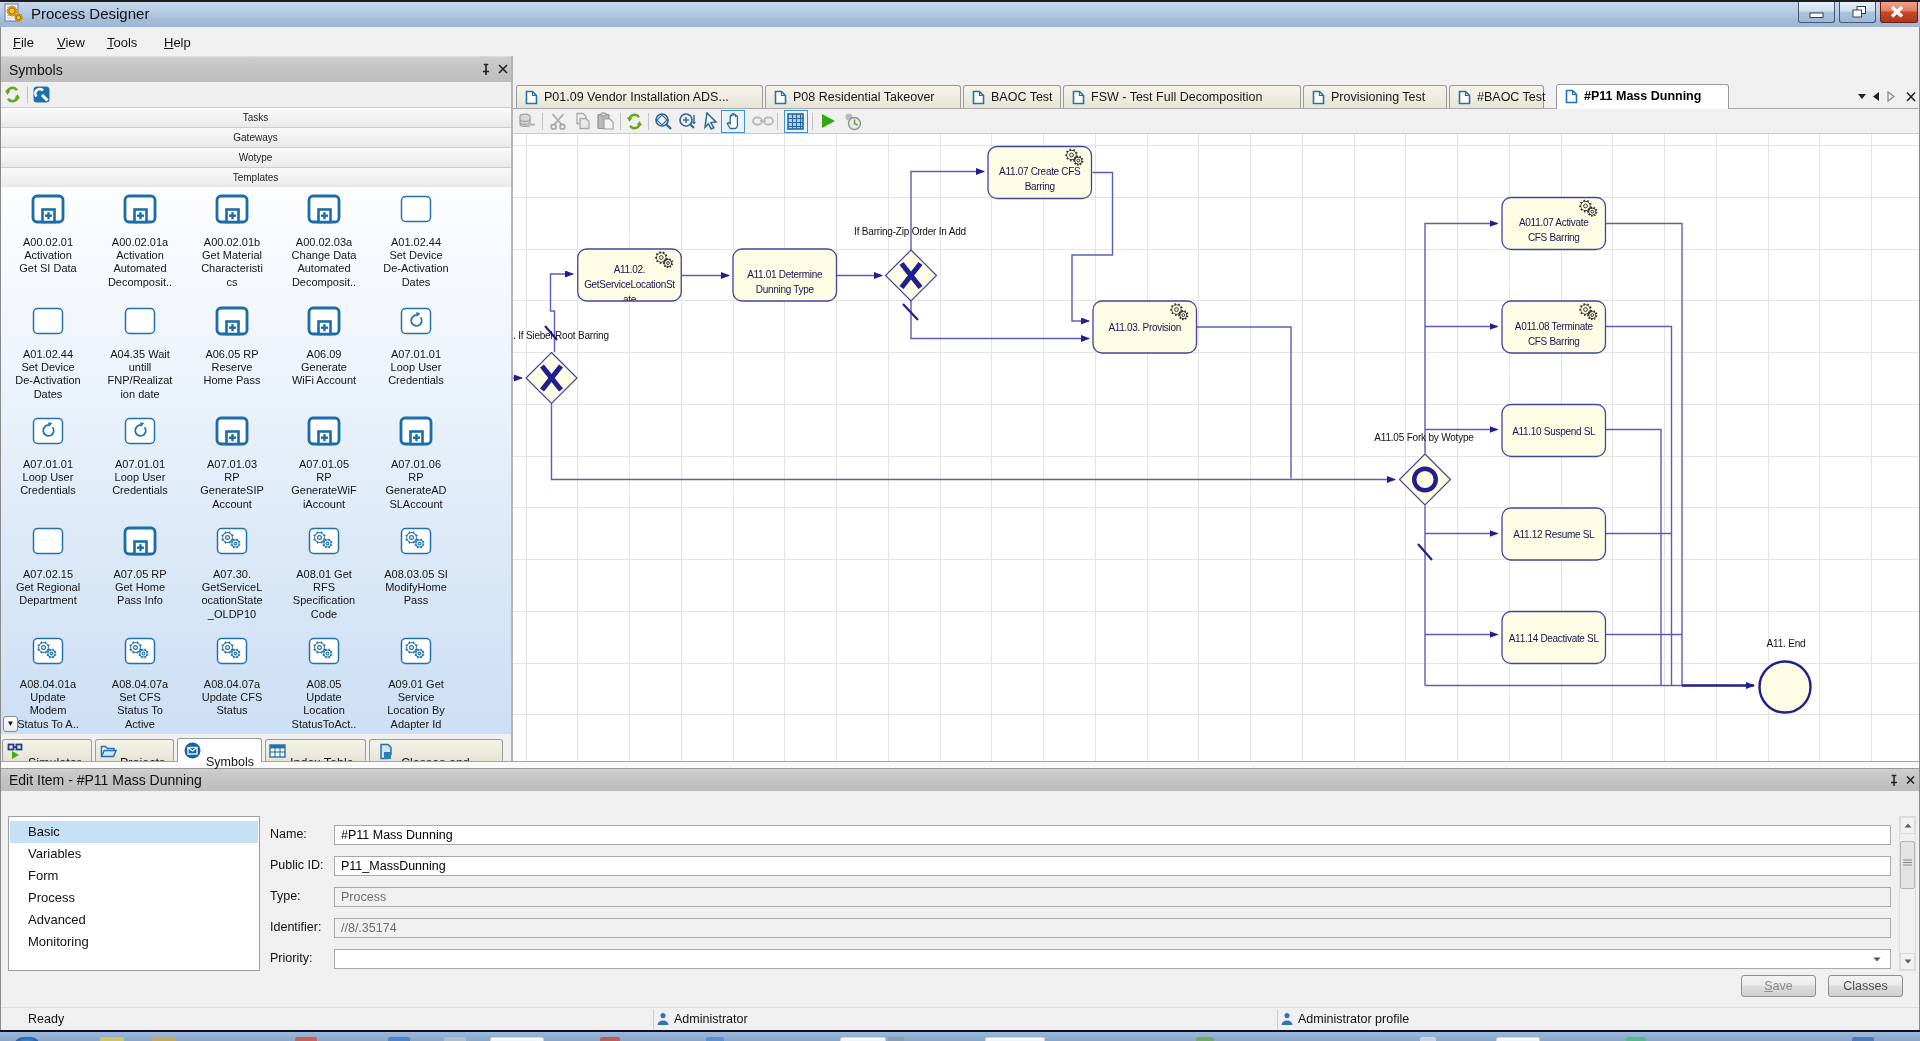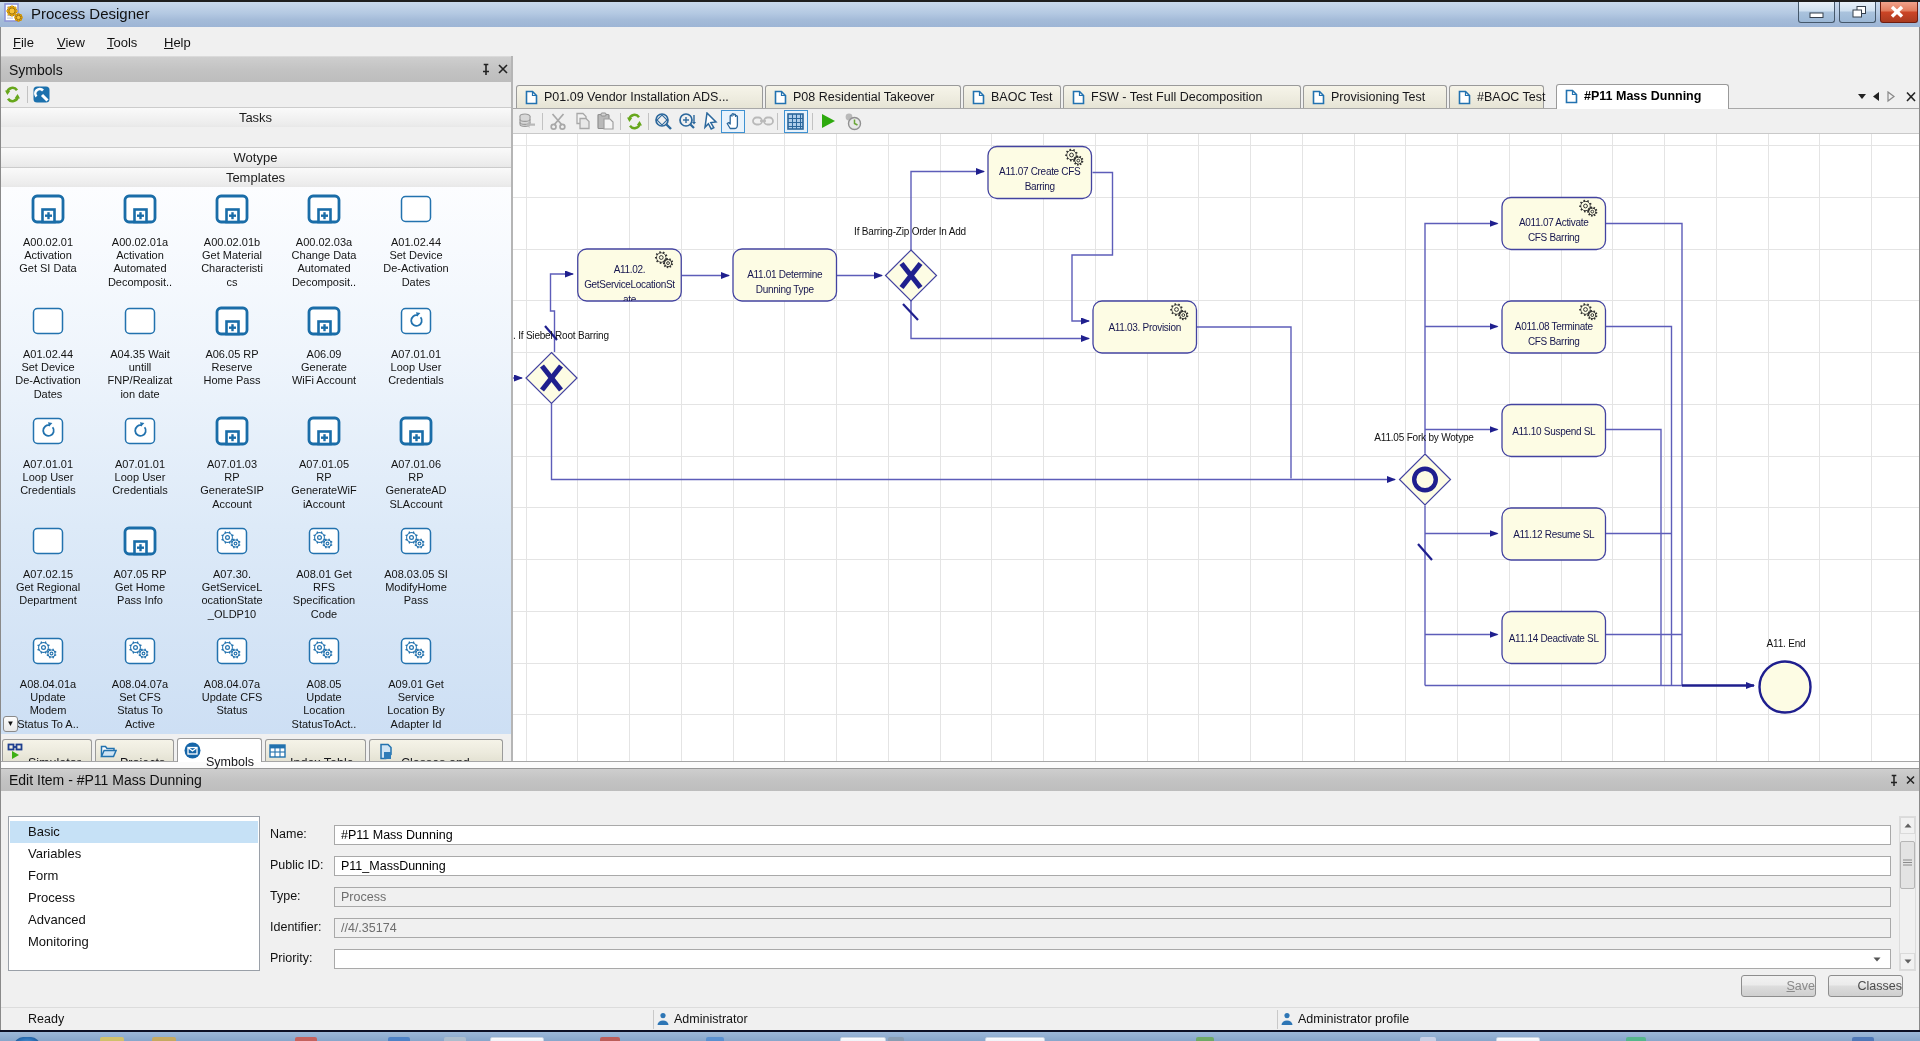--- a/index.html
+++ b/index.html
@@ -18,21 +18,21 @@
 
 #menubar { left:0; top:29px; width:1920px; height:27px; background:#f0f0f0; font-size:13px; color:#111; }
 .mitem { position:absolute; top:6px; }
 
 .dockhdr { background:linear-gradient(180deg,#cecece 0%,#c2c2c2 55%,#bdbdbd 100%); border-top:1px solid #dadada; }
 
 #symhdr { left:0; top:56px; width:511px; height:26px; }
 #symhdr .t { position:absolute; left:9px; top:5px; font-size:14px; color:#101010; }
 #ltools { left:0; top:82px; width:511px; height:25px; background:#efefef; }
 .accrow { left:0; width:511px; height:20px; background:linear-gradient(180deg,#fafafa 0%,#ededed 80%,#e8e8e8 100%);
-  border-top:1px solid #cccccc; font-size:13px; color:#1c1c1c; text-align:center; line-height:19px; }
+  border-top:1px solid #cccccc; font-size:10px; color:#1c1c1c; text-align:center; line-height:19px; }
 #templates { left:0; top:187px; width:511px; height:547px;
   background:linear-gradient(180deg,#fcfdff 0%,#eff5fc 30%,#ddeaf8 62%,#cddff4 100%); overflow:hidden; }
 .tcell { position:absolute; width:100px; text-align:center; font-size:11px; line-height:13.2px; color:#141414; }
 .tico { position:absolute; }
 #tmplbtn { position:absolute; left:3px; top:529px; width:15px; height:16px; background:linear-gradient(180deg,#fdfdfd,#e8e8e8);
   border:1px solid #8a8a8a; border-radius:3px; font-size:8px; line-height:14px; text-align:center; color:#111; }
 
 #ltabs { left:0; top:737px; width:511px; height:25px; background:#f0f0f0; border-bottom:1px solid #d5d5d5;}
 .ltab { position:absolute; top:2px; height:22px; background:linear-gradient(180deg,#f5f3e8 0%,#eceadd 60%,#e4e2d3 100%);
   border:1px solid #9a9a9a; border-bottom:none; border-radius:3px 3px 0 0; font-size:12.5px; color:#16161a; }
@@ -54,21 +54,21 @@
 #editbody { left:0; top:791px; width:1920px; height:216px; background:#f0f0f0; }
 #elist { position:absolute; left:8px; top:25px; width:252px; height:155px; background:#ffffff; border:1px solid #9aa0a8; }
 .eitem { position:absolute; left:1px; width:248px; height:22px; font-size:13px; color:#101010; padding-left:18px; line-height:22px; }
 .eitem.sel { background:#c6e1f6; }
 .flabel { position:absolute; left:270px; font-size:12.5px; color:#101010; }
 .finput { position:absolute; left:334px; width:1557px; height:20px; background:#fff; border:1px solid #a9a9a9;
   font-size:12.5px; color:#000; padding-left:6px; line-height:18px; }
 .finput.dis { background:#f0f0f0; color:#6e6e6e; }
 .btn { position:absolute; top:184px; width:75px; height:22px; border:1px solid #8e8e8e; border-radius:3px;
   background:linear-gradient(180deg,#f2f2f2 0%,#ebebeb 45%,#dddddd 50%,#cfcfcf 100%);
-  font-size:12.5px; text-align:right; line-height:20px; }
+  font-size:12.5px; text-align:center; line-height:20px; }
 
 #statusbar { left:0; top:1007px; width:1920px; height:23px; background:#f0f0f0; border-top:1px solid #dcdcdc; font-size:12.5px; color:#111; }
 .sbsep { position:absolute; top:2px; width:1px; height:19px; background:#c9c9c9; }
 
 #taskbar { left:0; top:1030px; width:1920px; height:11px; background:linear-gradient(180deg,#9db8d8 0%,#87a6cb 100%); border-top:2px solid #0d1025; }
 .tbicon { position:absolute; top:5px; }
 </style></head><body>
 <div id="app">
 
 <div id="titlebar" class="abs"></div>
@@ -136,20 +136,21 @@
       <div style="position:absolute;left:27px;top:4px;width:1px;height:17px;background:#c2c2c2"></div>
       <svg style="position:absolute;left:33px;top:3.5px" width="17" height="17" viewBox="0 0 17 17">
         <rect x="0.5" y="0.5" width="16" height="16" rx="3.5" fill="#1c71ad"></rect>
         <g stroke="#ffffff" fill="none">
           <path d="M3.5 10.5 A4.4 4.4 0 0 1 10 4.5" stroke-width="2.6"></path>
           <line x1="9" y1="9" x2="14.5" y2="14.5" stroke-width="3"></line>
         </g>
       </svg>
     </div>
 <div class="accrow abs" style="top:107px">Tasks</div>
+<div class="accrow abs" style="top:127px">Gateways</div>
 <div class="accrow abs" style="top:147px">Wotype</div>
 <div class="accrow abs" style="top:167px">Templates</div>
 <div id="templates" class="abs">
       <svg class="tico" style="left:30px;top:7px" width="36" height="30" viewBox="0 0 36 30">
         <rect x="3" y="2" width="30" height="26" rx="4" fill="#fff" stroke="#1a6da8" stroke-width="2.8"></rect>
         <rect x="12.5" y="15.5" width="12" height="12.5" fill="#fff" stroke="#1a6da8" stroke-width="2.6"></rect>
         <g stroke="#1a6da8" stroke-width="2.4">
           <line x1="18.5" y1="18.2" x2="18.5" y2="25.2"></line>
           <line x1="15" y1="21.7" x2="22" y2="21.7"></line>
         </g>
@@ -905,21 +906,21 @@
         <div class="eitem" style="top:92px">Advanced</div>
         <div class="eitem" style="top:114px">Monitoring</div>
       </div>
       <div class="flabel" style="top:36px">Name:</div>
       <div class="finput" style="top:34px">#P11 Mass Dunning</div>
       <div class="flabel" style="top:67px">Public ID:</div>
       <div class="finput" style="top:65px">P11_MassDunning</div>
       <div class="flabel" style="top:98px">Type:</div>
       <div class="finput dis" style="top:96px">Process</div>
       <div class="flabel" style="top:129px">Identifier:</div>
-      <div class="finput dis" style="top:127px">//4/.35174</div>
+      <div class="finput dis" style="top:127px">//8/.35174</div>
       <div class="flabel" style="top:160px">Priority:</div>
       <div class="finput" style="top:158px"></div>
       <svg style="position:absolute;left:1872px;top:165px" width="10" height="7" viewBox="0 0 10 7">
         <path d="M1.5 1.5 l3.5 4 3.5-4z" fill="#555"></path>
       </svg>
       <div style="position:absolute;left:1899px;top:25px;width:17px;height:155px;background:#f0f0f0;border:1px solid #dcdcdc">
         <div style="position:absolute;left:0px;top:0px;width:15px;height:17px;background:#f1f1f1;border:1px solid #dadada"></div>
         <svg style="position:absolute;left:4px;top:6px" width="8" height="5" viewBox="0 0 8 5">
           <path d="M0.5 4.5 L4 0.5 L7.5 4.5z" fill="#606060"></path>
         </svg>

